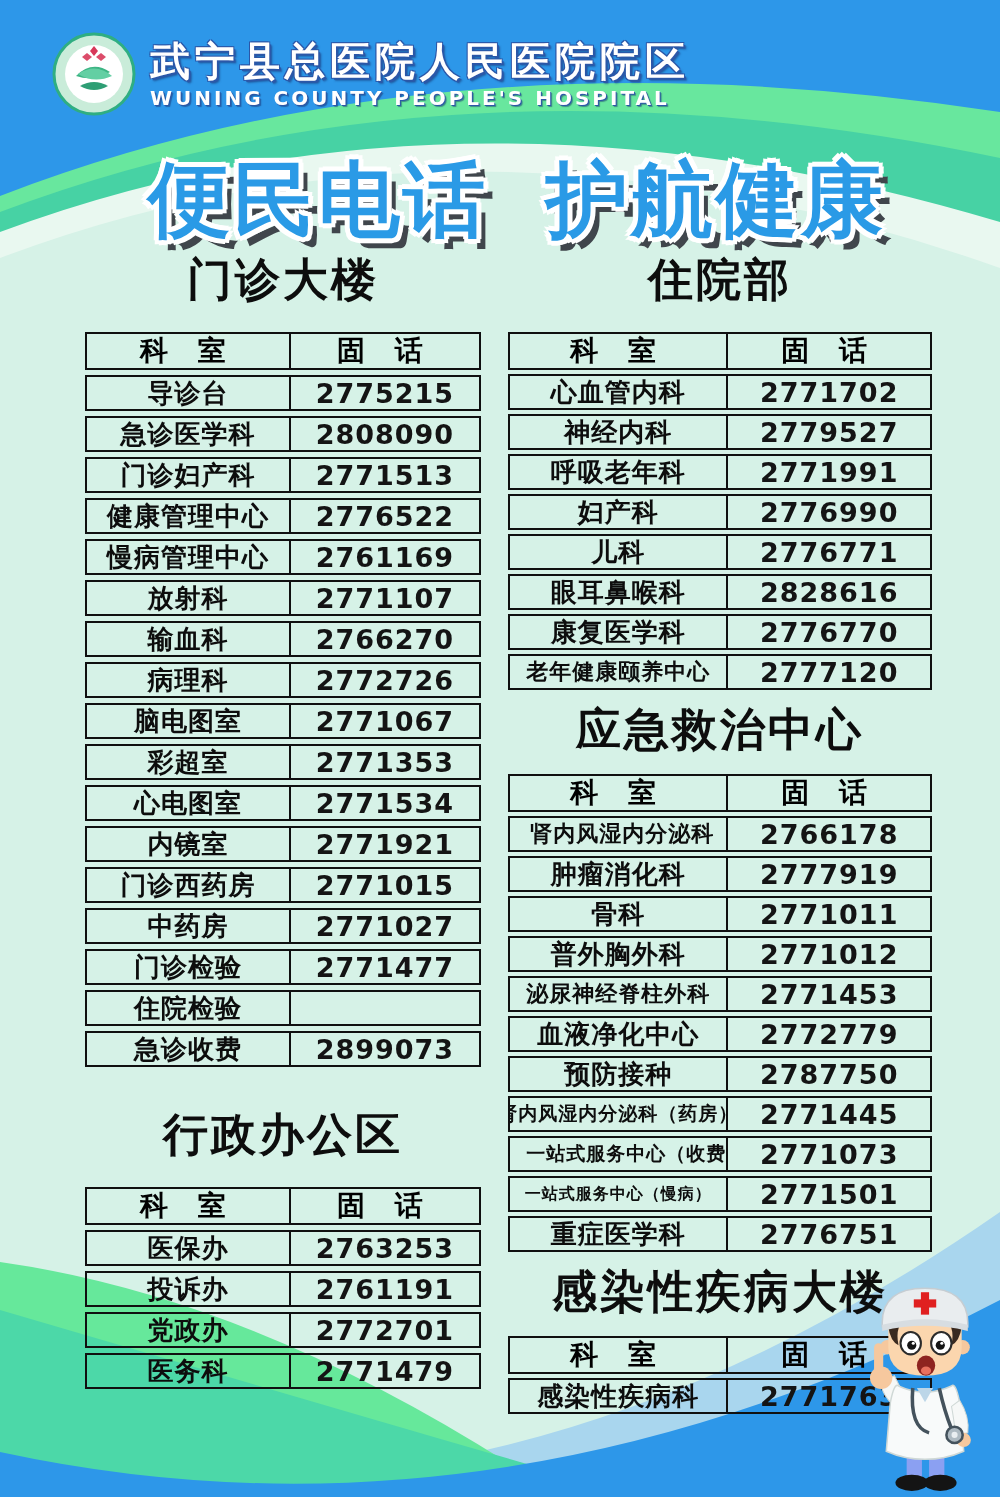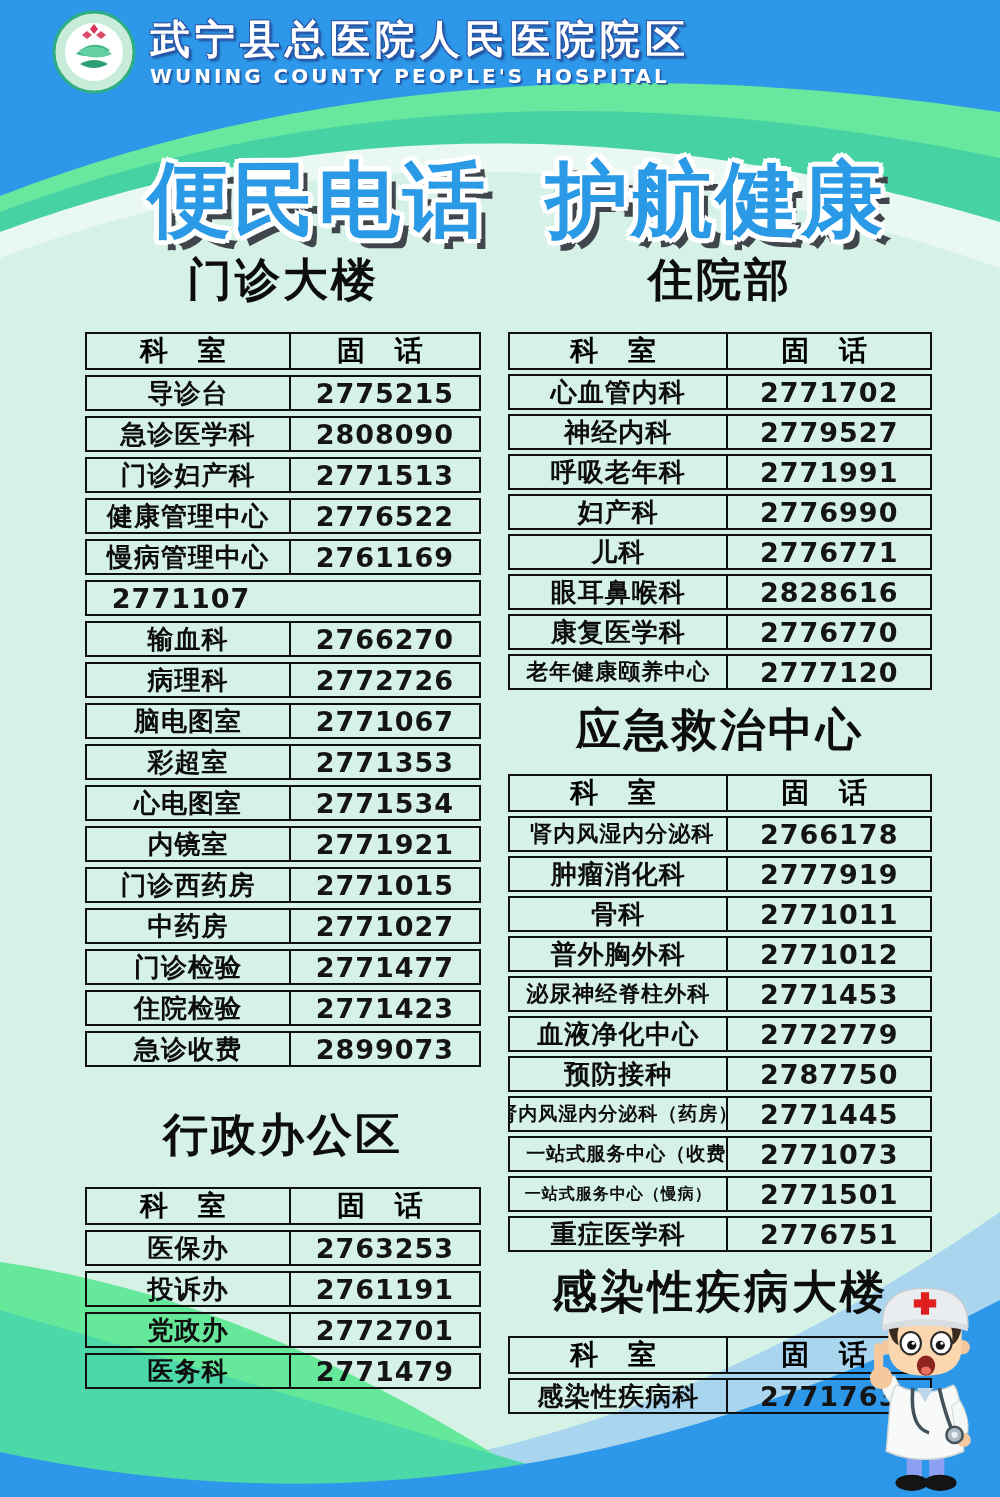--- a/index.html
+++ b/index.html
@@ -5,21 +5,21 @@
   html,body{margin:0;padding:0;background:#4a4a4a;}
   *{box-sizing:border-box;font-family:"DejaVu Sans","Liberation Sans",sans-serif;}
   #poster{
     position:relative;width:1000px;height:1497px;margin:0 auto;
     background:#d6f2e7;overflow:hidden;
   }
   #bg-svg,#doctor{position:absolute;pointer-events:none;}
   #bg-svg{left:0;top:0;width:1000px;height:1497px;}
 
   
-  #hospital-header{position:absolute;left:52px;top:10px;display:flex;align-items:center;z-index:3;}
+  #hospital-header{position:absolute;left:52px;top:32px;display:flex;align-items:center;z-index:3;}
   #logo{width:84px;height:84px;flex:0 0 auto;}
   #hospital-names{margin-left:14px;}
   #hospital-name-zh{
     color:#ffffff;font-size:40px;font-weight:bold;letter-spacing:5px;line-height:1.15;
     text-shadow:2px 2px 0 #2b57a8,-1px -1px 0 #2b57a8,1px -1px 0 #2b57a8,-1px 1px 0 #2b57a8,3px 3px 2px rgba(20,50,110,.55);
   }
   #hospital-name-en{
     color:#ffffff;font-size:20px;font-weight:bold;letter-spacing:3px;margin-top:2px;
     text-shadow:1px 1px 0 #2b57a8,2px 2px 1px rgba(20,50,110,.5);
   }
@@ -125,20 +125,21 @@
           </div>
           <div class="tr">
             <div class="td dept">健康管理中心</div>
             <div class="td phone">2776522</div>
           </div>
           <div class="tr">
             <div class="td dept">慢病管理中心</div>
             <div class="td phone">2761169</div>
           </div>
           <div class="tr">
+            <div class="td dept">放射科</div>
             <div class="td phone">2771107</div>
           </div>
           <div class="tr">
             <div class="td dept">输血科</div>
             <div class="td phone">2766270</div>
           </div>
           <div class="tr">
             <div class="td dept">病理科</div>
             <div class="td phone">2772726</div>
           </div>
@@ -165,21 +166,20 @@
           <div class="tr">
             <div class="td dept">中药房</div>
             <div class="td phone">2771027</div>
           </div>
           <div class="tr">
             <div class="td dept">门诊检验</div>
             <div class="td phone">2771477</div>
           </div>
           <div class="tr">
             <div class="td dept">住院检验</div>
-            <div class="td phone">2771423</div>
           </div>
           <div class="tr">
             <div class="td dept">急诊收费</div>
             <div class="td phone">2899073</div>
           </div>
         </div>
       </div>
       <div class="section">
         <div class="section-title">行政办公区</div>
         <div class="phone-table">

